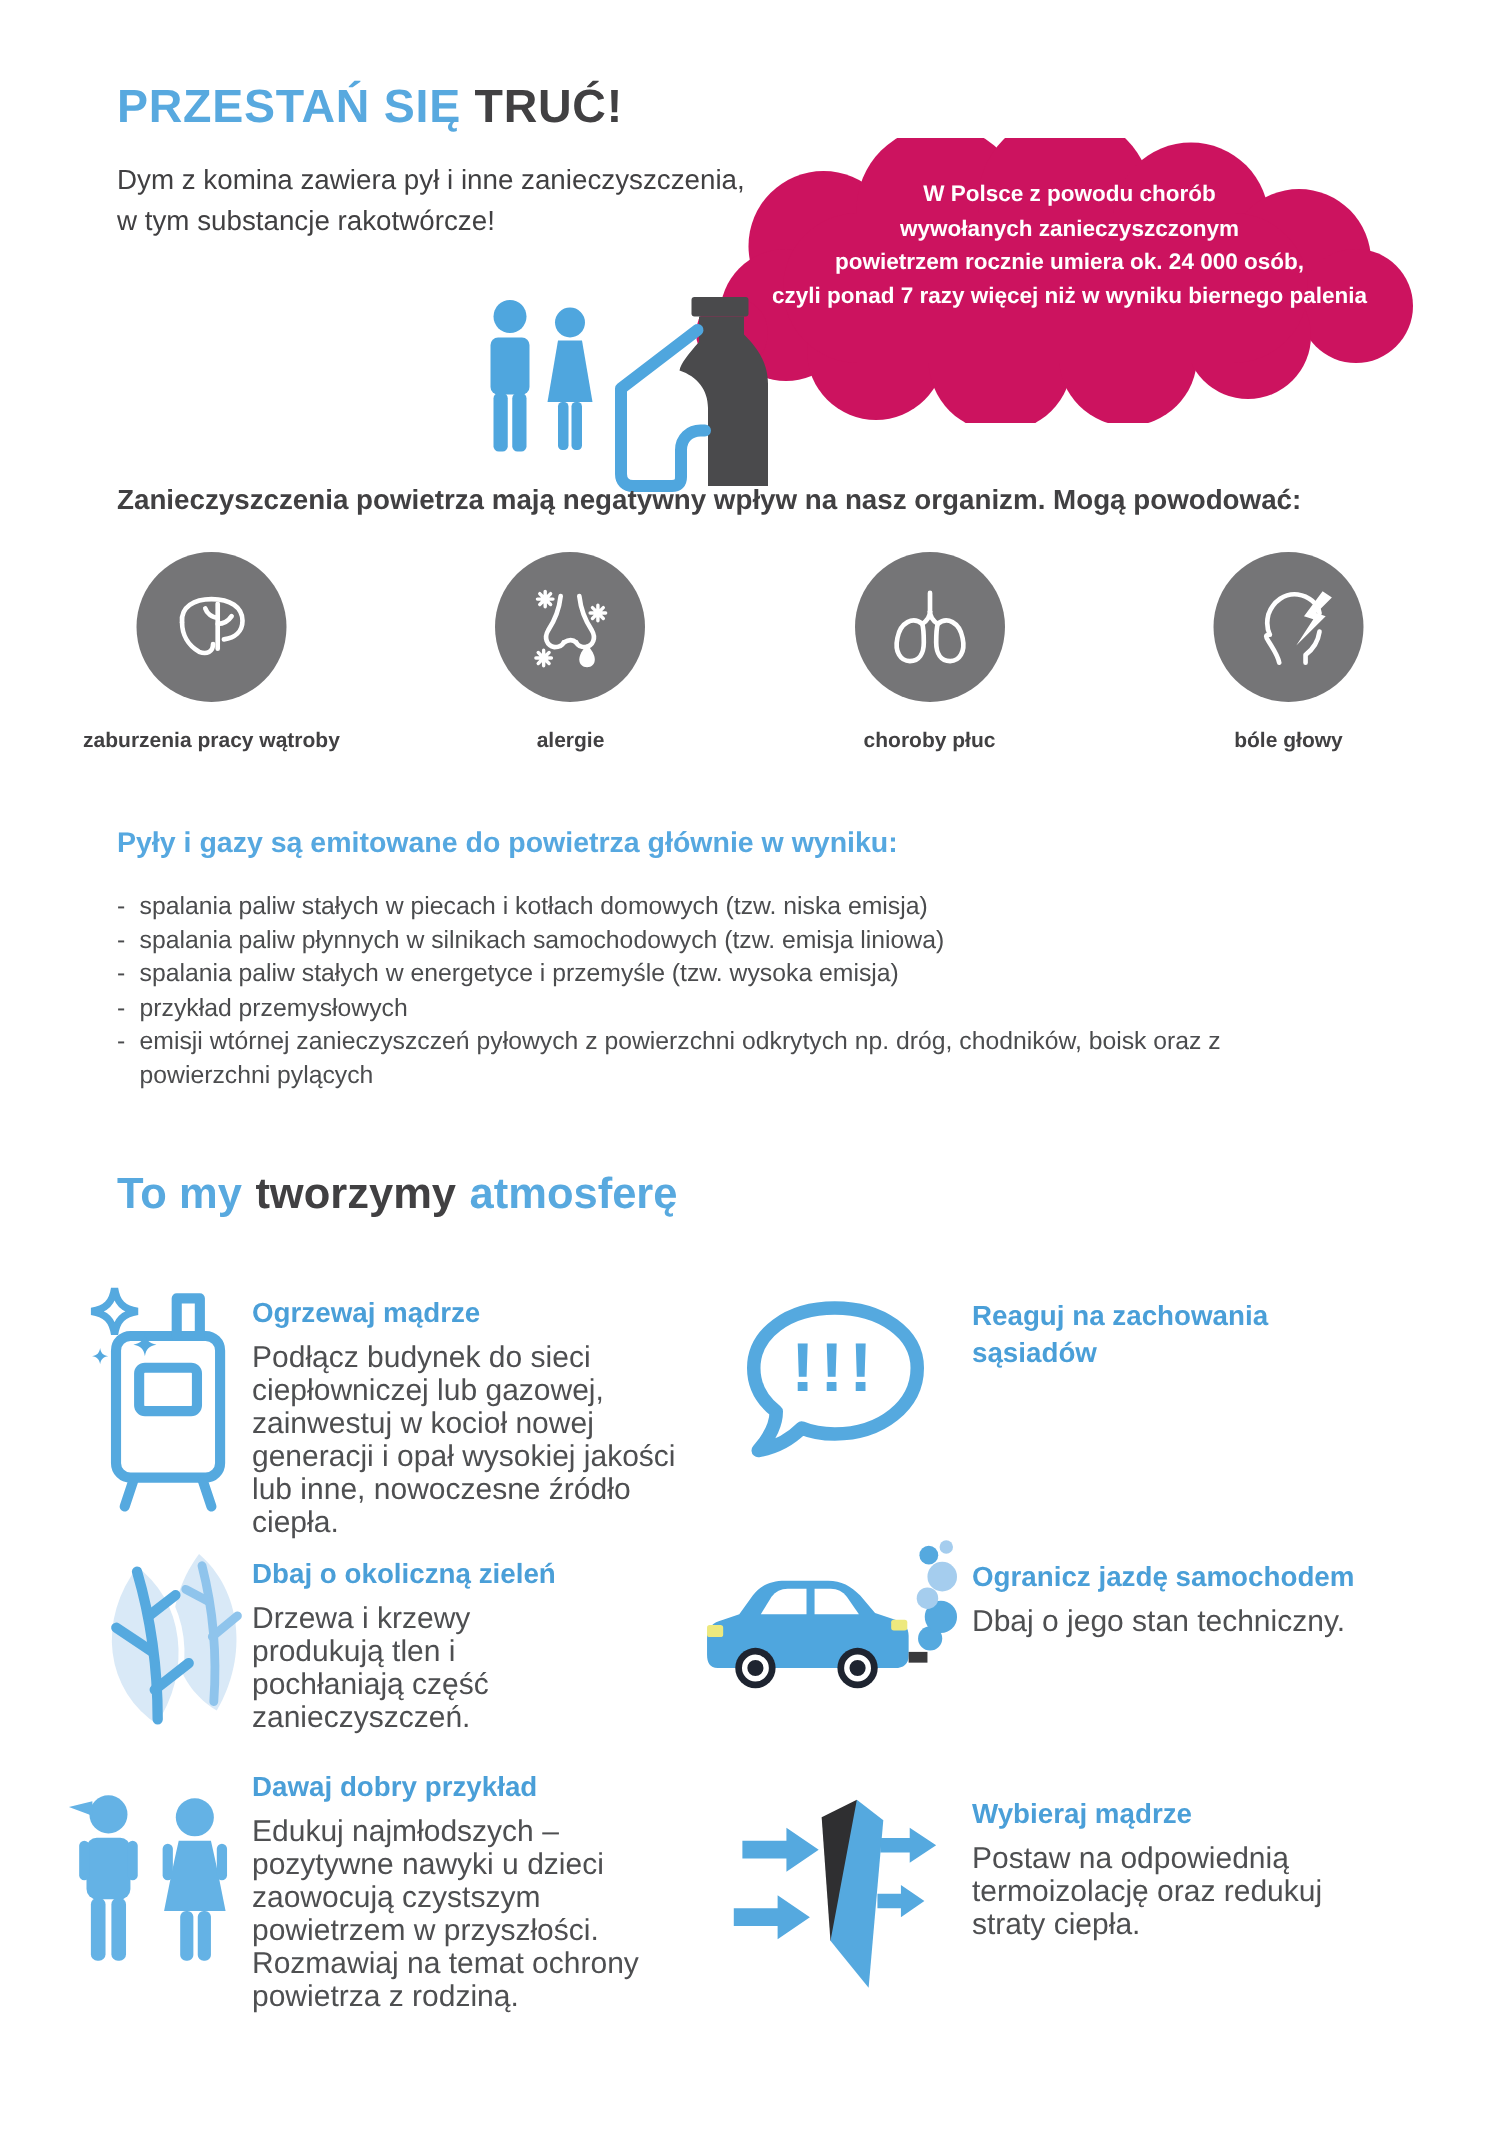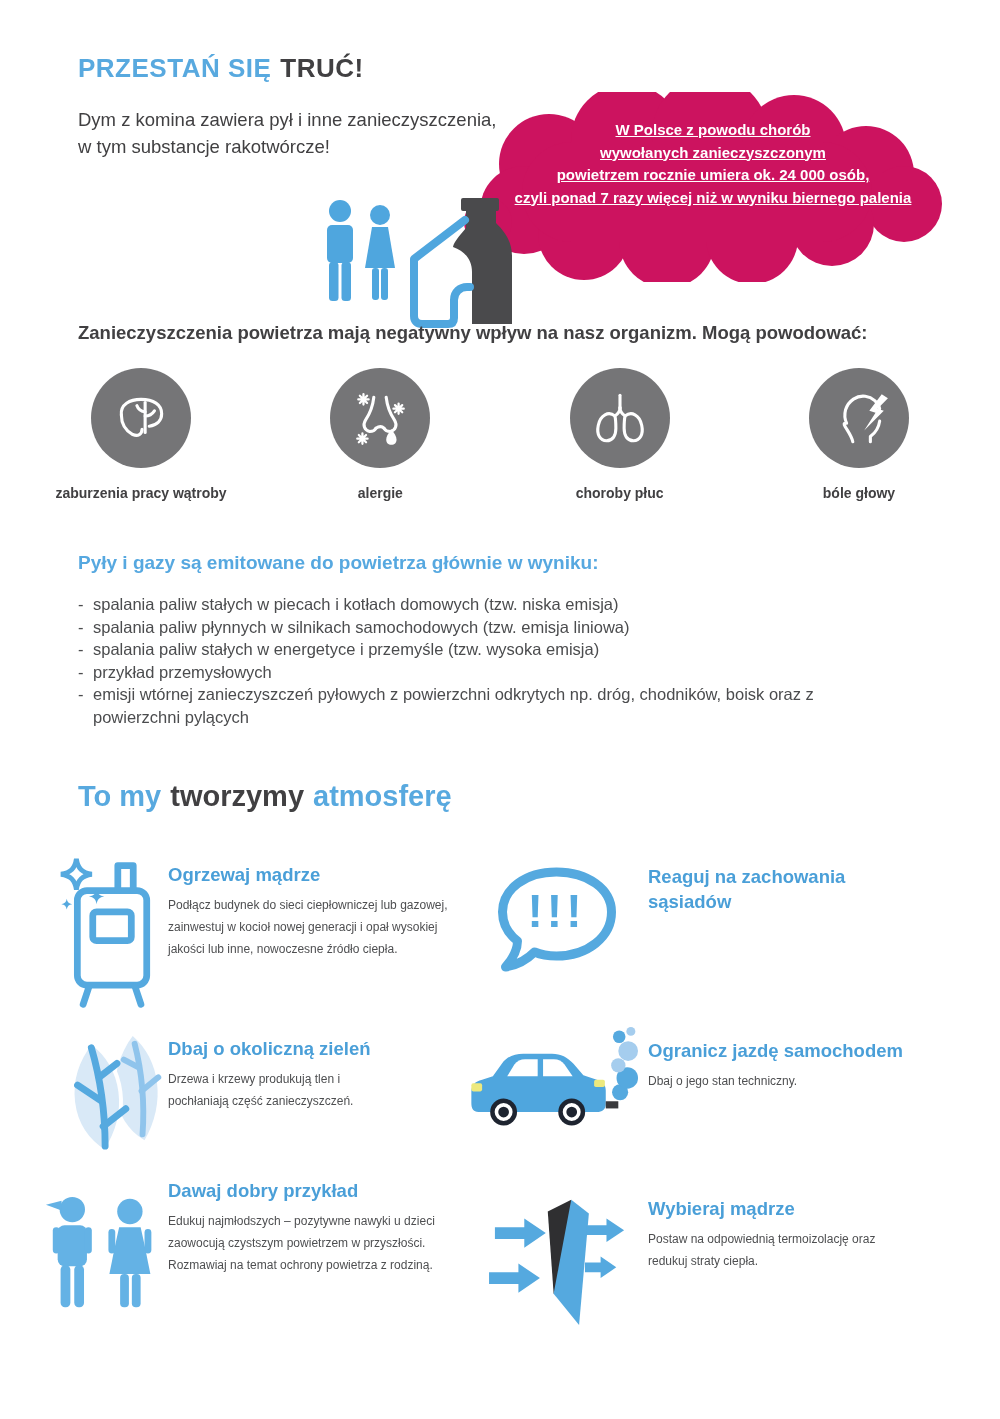--- a/index.html
+++ b/index.html
@@ -2,28 +2,28 @@
 <html><head>
 <meta charset="utf-8">
 <style>
   * { margin:0; padding:0; box-sizing:border-box; }
   html,body { background:#fff; }
   .page {
     position:relative; width:1000px; height:1419px; background:#ffffff;
     overflow:hidden; font-family:"Liberation Sans", sans-serif; color:#414042;
   }
   
-  .title { position:absolute; left:78px; top:53px; font-size:26px; font-weight:800; letter-spacing:.5px; white-space:nowrap; }
+  .title { position:absolute; left:78px; top:53px; font-size:31px; font-weight:800; letter-spacing:.5px; white-space:nowrap; }
   .title .t-blue { color:#58A9DF; }
   .title .t-dark { color:#414042; margin-left:9px; }
   .subtitle { position:absolute; left:78px; top:106px; font-size:18.5px; font-weight:400; color:#414042; line-height:27px; }
   
   .cloud { position:absolute; left:452px; top:92px; width:500px; height:190px; }
   .cloud svg { position:absolute; inset:0; }
-  .cloud-text { position:absolute; left:28px; right:6px; top:27px; text-align:center; color:#fff; font-weight:700; font-size:15px; line-height:22.5px;text-decoration:underline; }
+  .cloud-text { position:absolute; left:28px; right:6px; top:27px; text-align:center; color:#fff; font-weight:700; font-size:15px; line-height:22.5px; }
   
   .family-house { position:absolute; left:315px; top:196px; width:212px; height:135px; }
   
   .effects-heading { position:absolute; left:78px; top:322px; font-size:18.5px; font-weight:700; color:#414042; white-space:nowrap; }
   .effects-row { position:absolute; left:55px; top:368px; width:890px; display:flex; justify-content:space-between; }
   .effect { width:172px; display:flex; flex-direction:column; align-items:center; }
   .circle { width:100px; height:100px; border-radius:50%; background:#757577; display:flex; align-items:center; justify-content:center; }
   .effect-label { margin-top:17px; font-size:14px; font-weight:700; color:#414042; text-align:center; white-space:nowrap; }
   
   .sources { position:absolute; left:78px; top:552px; width:745px; }
@@ -48,21 +48,21 @@
   .tt1 { left:168px; top:862px;  width:292px; }
   .tt2 { left:648px; top:864px;  width:300px; }
   .tt3 { left:168px; top:1036px; width:228px; }
   .tt4 { left:648px; top:1038px; width:310px; }
   .tt5 { left:168px; top:1178px; width:296px; }
   .tt6 { left:648px; top:1196px; width:244px; }
   .tip-text h4 { font-size:18.5px; font-weight:700; color:#4A9FD8; line-height:25px; margin-bottom:7px; }
   .tt2 h4 { width:232px; }
   .tt4 h4, .tt6 h4, .tt1 h4, .tt3 h4, .tt5 h4 { white-space:normal; }
   .tt4 h4 { white-space:nowrap; }
-  .tip-text p { font-size:12px; line-height:22px; color:#4E4F51; }
+  .tip-text p { font-size:20px; line-height:22px; color:#4E4F51; }
 </style>
 </head>
 <body>
 
 <div class="page">
 
   <h1 class="title"><span class="t-blue">PRZESTAŃ SIĘ</span><span class="t-dark">TRUĆ!</span></h1>
   <p class="subtitle"><span>Dym z komina zawiera pył i inne zanieczyszczenia,</span><br><span>w tym substancje rakotwórcze!</span></p>
 
   <div class="cloud">

